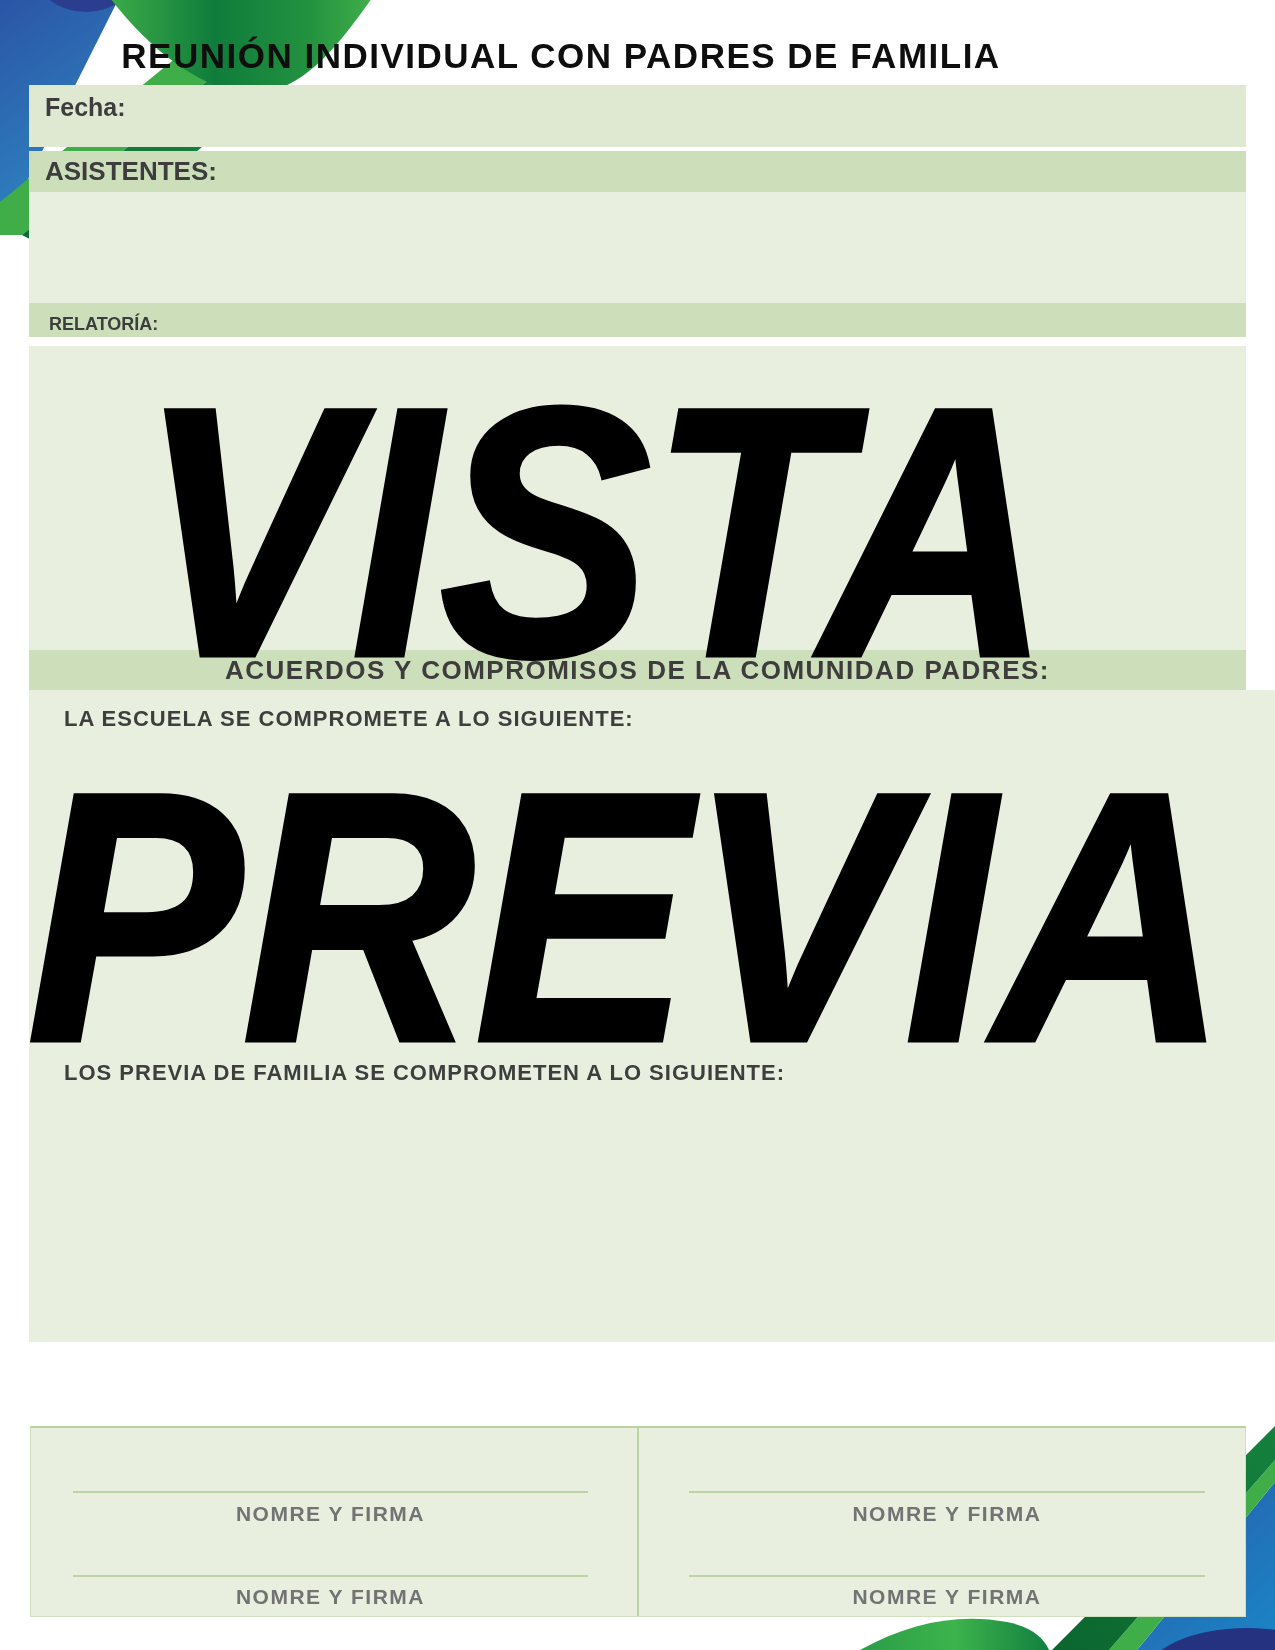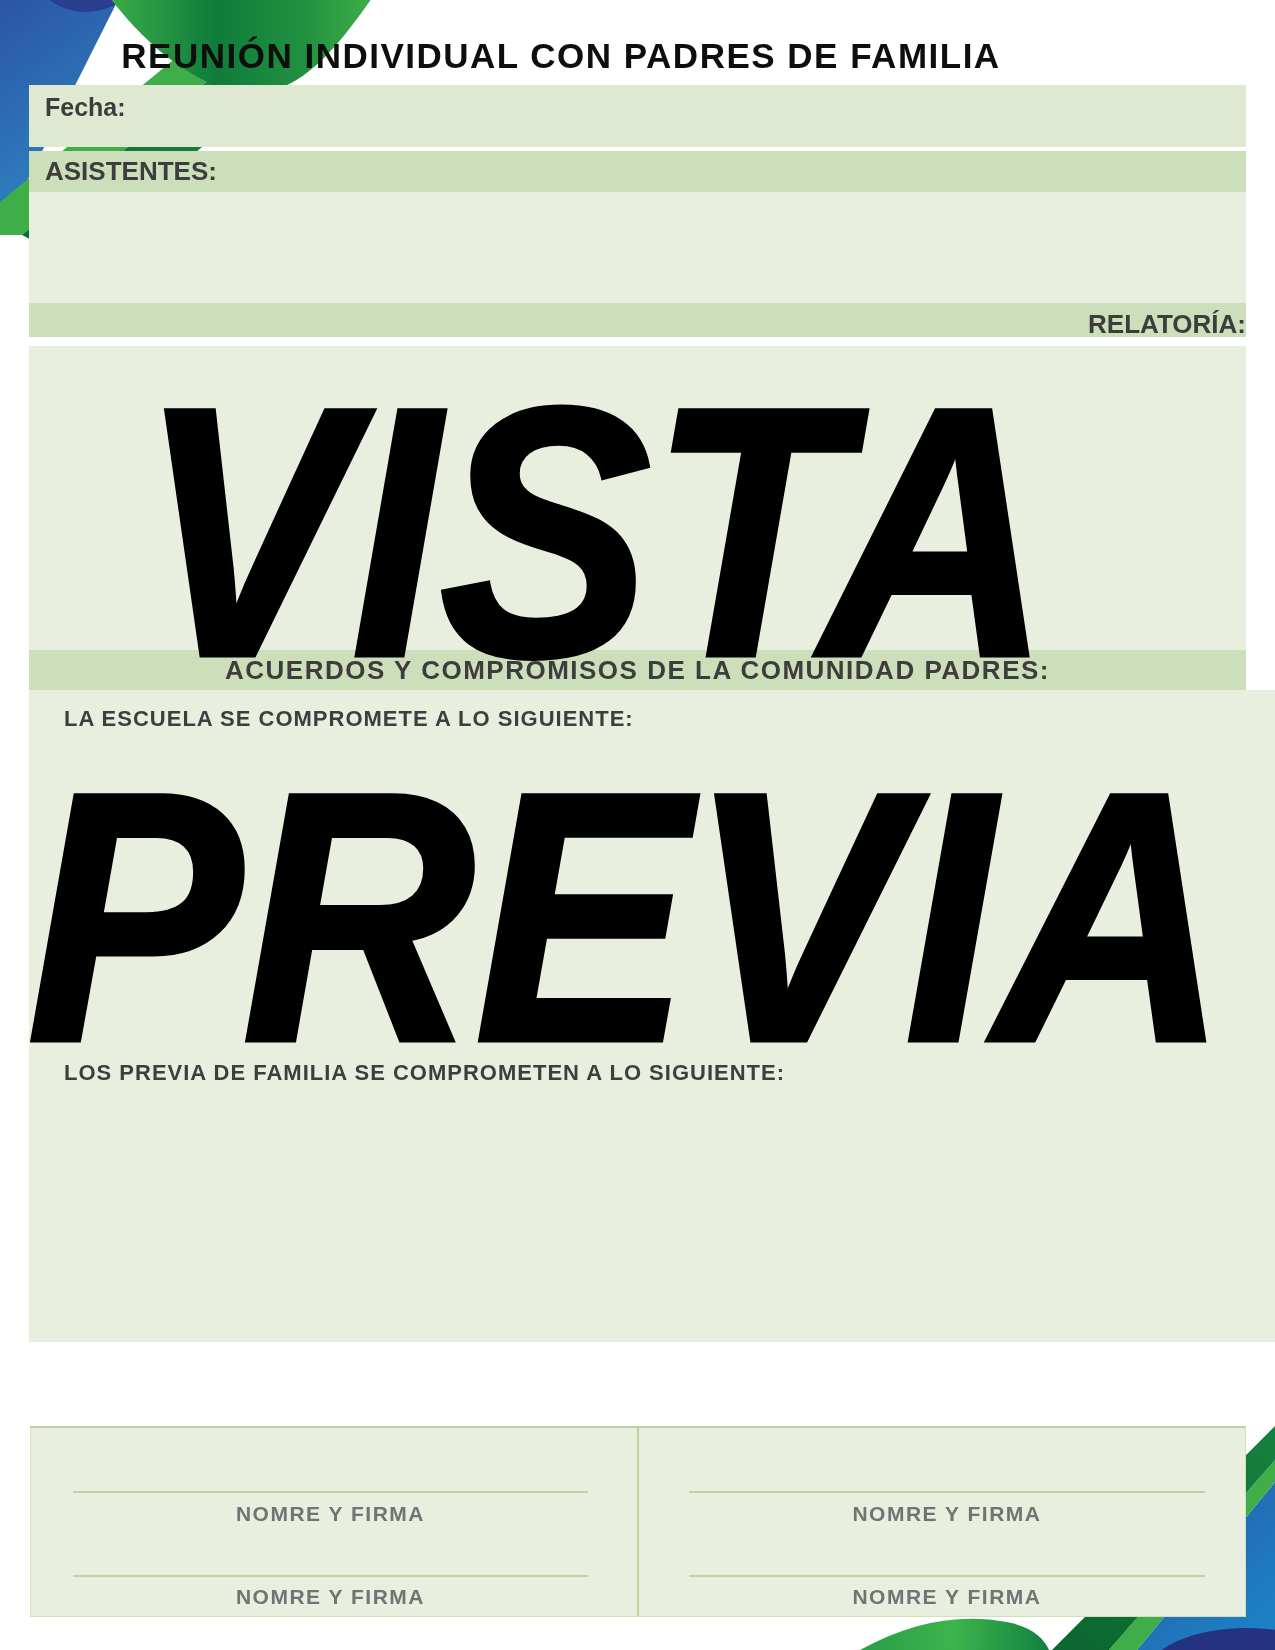--- a/index.html
+++ b/index.html
@@ -16,21 +16,21 @@
     color:#3d3d3d;font-weight:bold;
   }
   .band-label{display:block;padding-left:16px;}
   .area{
     position:absolute;left:29px;width:1217px;z-index:1;
     background:#e8efdf;
   }
   .band-fecha{top:85px;height:62px;background:#dfe9d2;font-size:25px;line-height:45px;}
   .band-asistentes{top:151px;height:52px;background:#cddfba;font-size:26px;line-height:41px;}
   .area-asistentes{top:192px;height:111px;}
-  .band-relatoria{top:303px;height:34px;background:#cddfba;font-size:26px;line-height:43px;text-align:right;}
+  .band-relatoria{top:303px;height:34px;background:#cddfba;font-size:18px;line-height:43px;}
   .band-relatoria .band-label{padding-left:20px;}
   .area-relatoria{top:346px;height:304px;}
   .band-acuerdos{top:650px;height:40px;background:#cddfba;font-size:26px;line-height:40px;text-align:center;letter-spacing:1.5px;}
   .area-main{top:690px;height:652px;padding-left:48px;}
   .doc-title{
     position:absolute;top:36px;left:0;width:1122px;z-index:1;
     text-align:center;color:#0e0e0e;
     font-size:35px;font-weight:bold;letter-spacing:1.5px;
   }
   .item-label{

